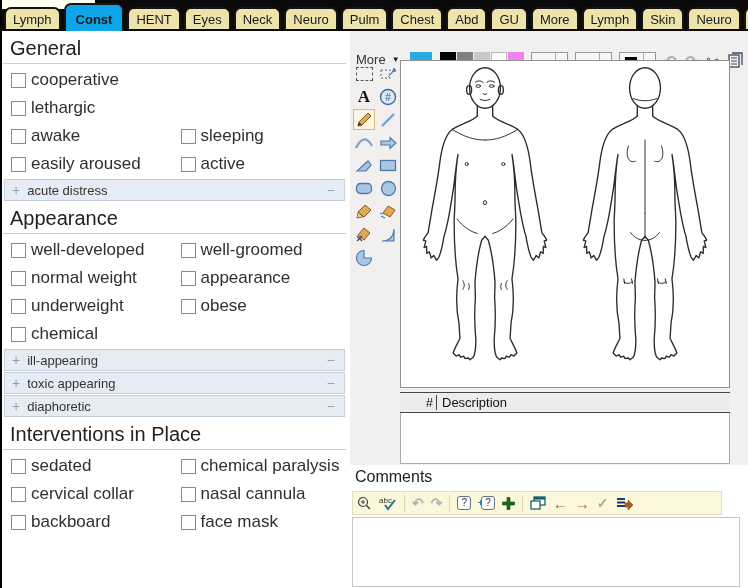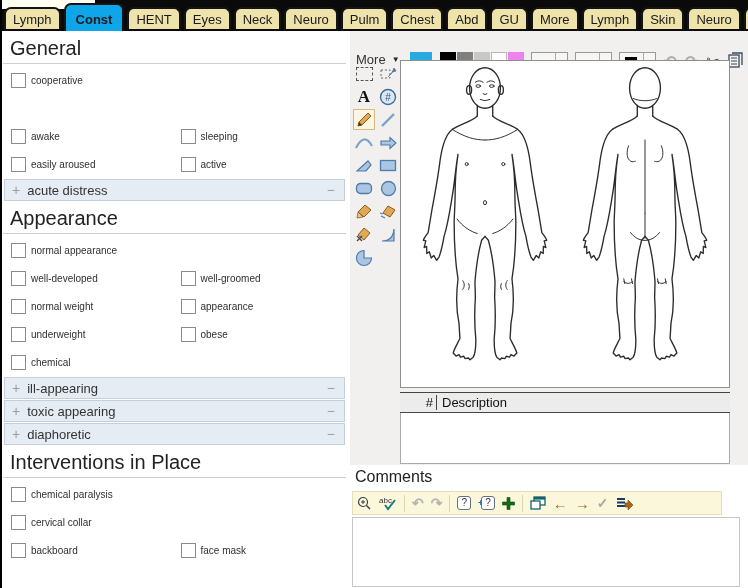--- a/index.html
+++ b/index.html
@@ -13,21 +13,21 @@
   .tab{background:#efe3ac;border:2px solid #141414;border-bottom:none;border-radius:7px 7px 0 0;
        font-size:13px;color:#1a1a1a;padding:3px 7px 2px 7px;height:15px;line-height:15px;white-space:nowrap;cursor:default;}
   .tab.selected{background:#0ea5e9;font-weight:bold;padding:6px 10px 3px 10px;position:relative;z-index:3;margin-bottom:-2px;height:17px;line-height:17px;}
 
   
   .leftpanel{position:absolute;left:0;top:31px;width:348px;height:557px;background:#fff;}
   .sectitle{font-size:20px;color:#222;padding:3px 0 3px 7px;border-bottom:1px solid #cfcfcf;margin:3px 4px 2px 1px;}
   .checkrow{display:flex;align-items:center;height:28px;padding-left:9px;}
   .checkitem{display:flex;align-items:center;width:170px;}
   .cb{width:15px;height:15px;background:#fff;border:1px solid #8b8b8b;margin-right:5px;flex:none;box-sizing:border-box;}
-  .cblabel{font-size:10px;color:#2f2f2f;white-space:nowrap;}
+  .cblabel{font-size:17px;color:#2f2f2f;white-space:nowrap;}
   .xbar{height:20px;margin:1px 5px 1px 2px;background:#e5ecf3;border:1px solid #c3cfdb;display:flex;align-items:center;font-size:13px;color:#333;}
   .xbar .pm{color:#93a1ae;font-size:14px;margin:0 7px;}
   .xbar .pm.minus{margin-left:auto;margin-right:9px;}
 
   
   .drawarea{position:absolute;left:348px;top:31px;width:400px;height:434px;background:#f1f0ef;}
   .dtoolbar{position:absolute;left:2px;top:21px;width:396px;height:26px;display:flex;align-items:flex-start;}
   .morebtn{font-size:13px;color:#333;display:flex;align-items:center;gap:6px;padding:0 6px 0 4px;}
   .morebtn .dd{font-size:8px;color:#222;}
   .bigswatch{width:22px;height:22px;margin-left:4px;}
@@ -102,20 +102,24 @@
   <div class="leftpanel">
 
     <div class="sectitle">General</div>
     <div class="checkrow">
       <span class="checkitem">
           <span class="cb"></span>
           <span class="cblabel">cooperative</span>
         </span>
     </div>
     <div class="checkrow">
+      <span class="checkitem">
+          <span class="cb"></span>
+          <span class="cblabel">lethargic</span>
+        </span>
     </div>
     <div class="checkrow">
       <span class="checkitem">
           <span class="cb"></span>
           <span class="cblabel">awake</span>
         </span>
       <span class="checkitem">
           <span class="cb"></span>
           <span class="cblabel">sleeping</span>
         </span>
@@ -133,26 +137,20 @@
     <div class="xbar">
       <span class="pm">+</span>
       <span>acute distress</span>
       <span class="pm minus">−</span>
     </div>
 
     <div class="sectitle">Appearance</div>
     <div class="checkrow">
       <span class="checkitem">
           <span class="cb"></span>
-          <span class="cblabel">normal appearance</span>
-        </span>
-    </div>
-    <div class="checkrow">
-      <span class="checkitem">
-          <span class="cb"></span>
           <span class="cblabel">well-developed</span>
         </span>
       <span class="checkitem">
           <span class="cb"></span>
           <span class="cblabel">well-groomed</span>
         </span>
     </div>
     <div class="checkrow">
       <span class="checkitem">
           <span class="cb"></span>
@@ -192,27 +190,35 @@
     <div class="xbar">
       <span class="pm">+</span>
       <span>diaphoretic</span>
       <span class="pm minus">−</span>
     </div>
 
     <div class="sectitle">Interventions in Place</div>
     <div class="checkrow">
       <span class="checkitem">
           <span class="cb"></span>
+          <span class="cblabel">sedated</span>
+        </span>
+      <span class="checkitem">
+          <span class="cb"></span>
           <span class="cblabel">chemical paralysis</span>
         </span>
     </div>
     <div class="checkrow">
       <span class="checkitem">
           <span class="cb"></span>
           <span class="cblabel">cervical collar</span>
+        </span>
+      <span class="checkitem">
+          <span class="cb"></span>
+          <span class="cblabel">nasal cannula</span>
         </span>
     </div>
     <div class="checkrow">
       <span class="checkitem">
           <span class="cb"></span>
           <span class="cblabel">backboard</span>
         </span>
       <span class="checkitem">
           <span class="cb"></span>
           <span class="cblabel">face mask</span>

